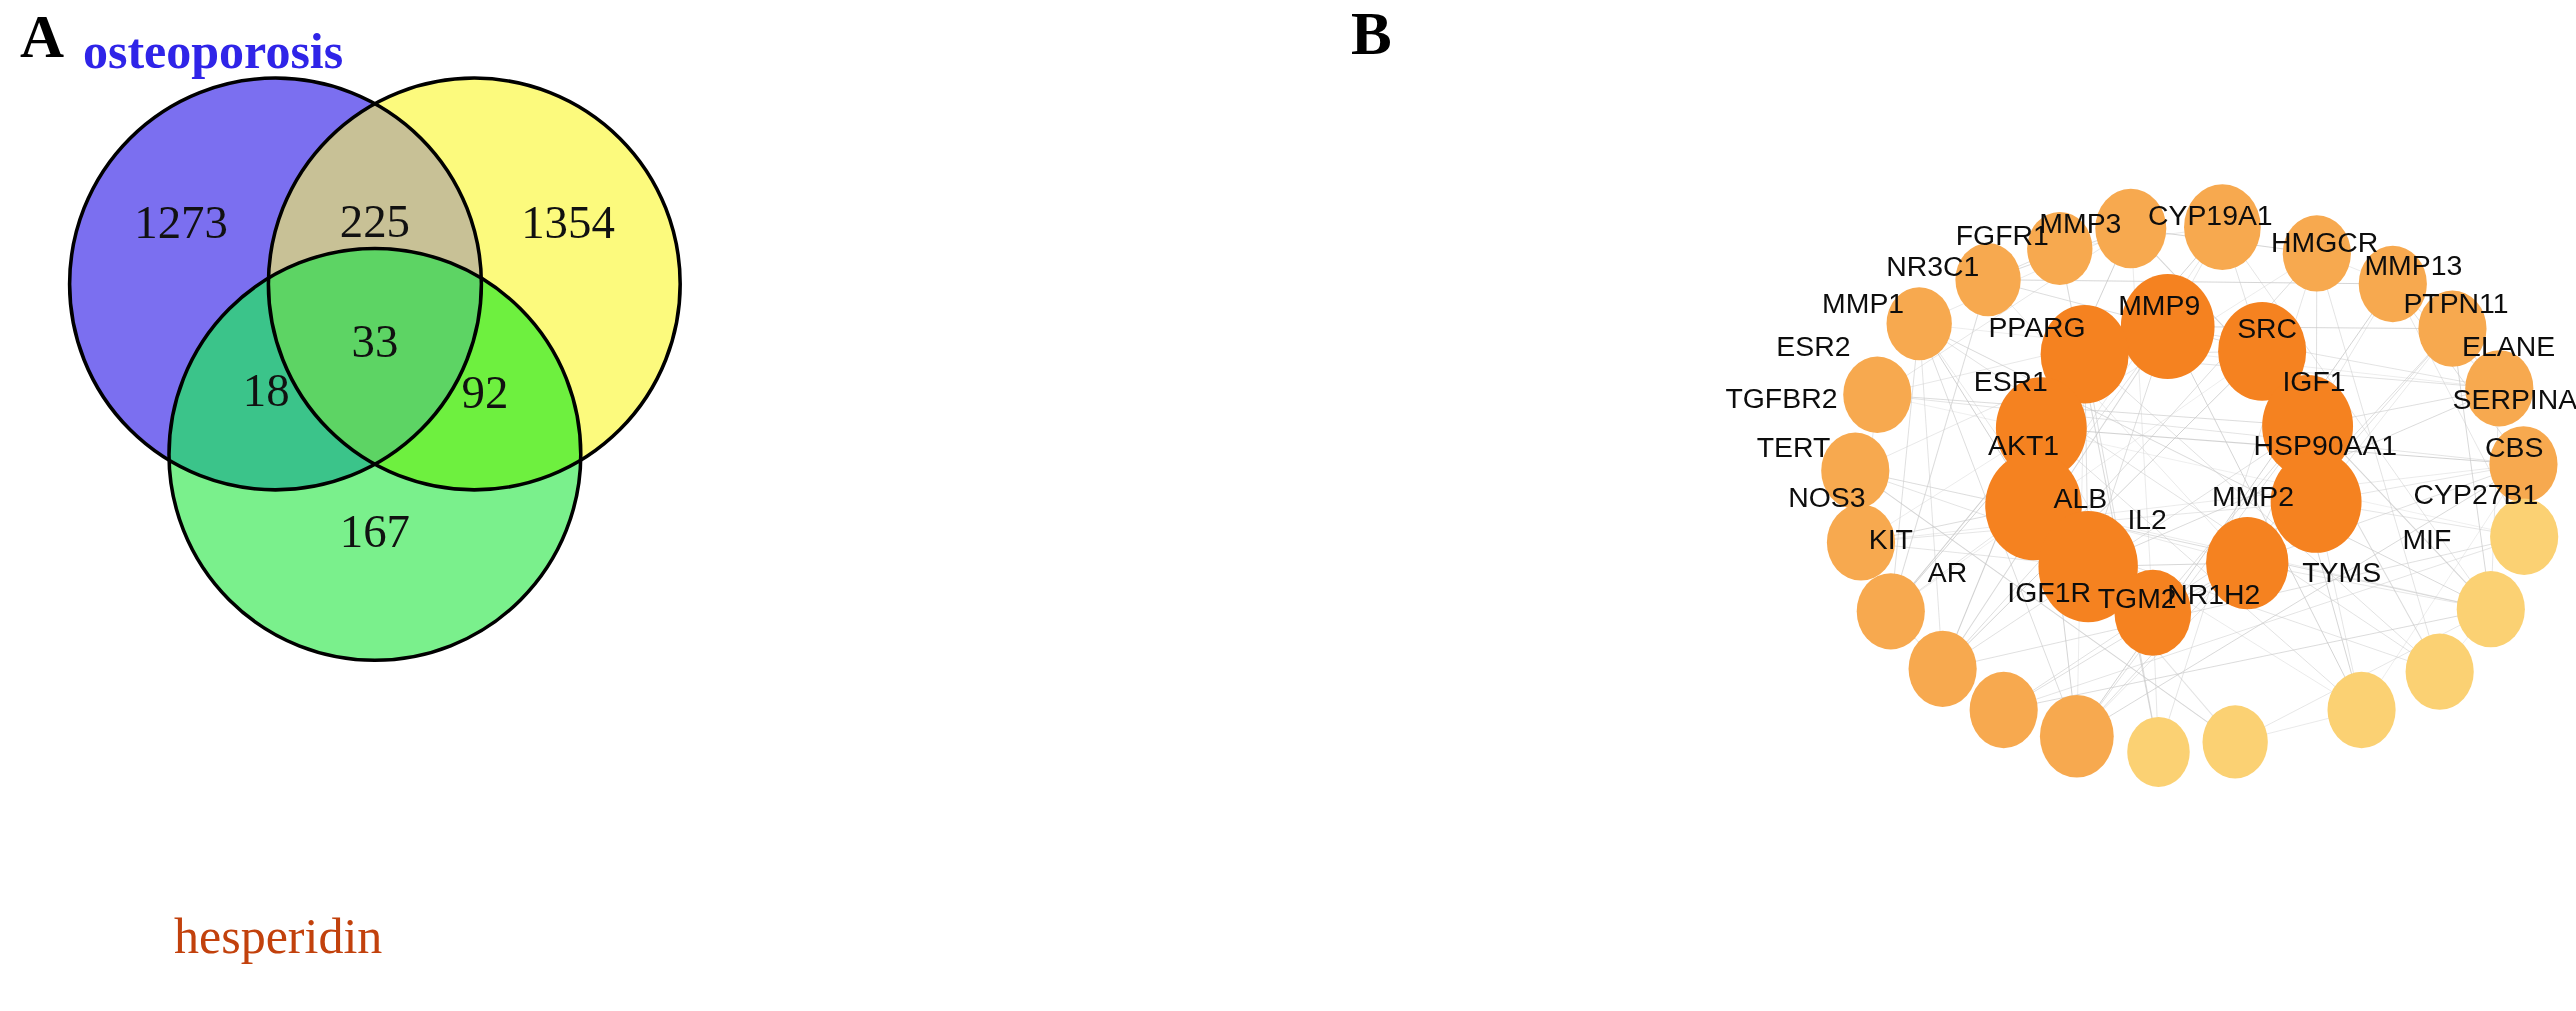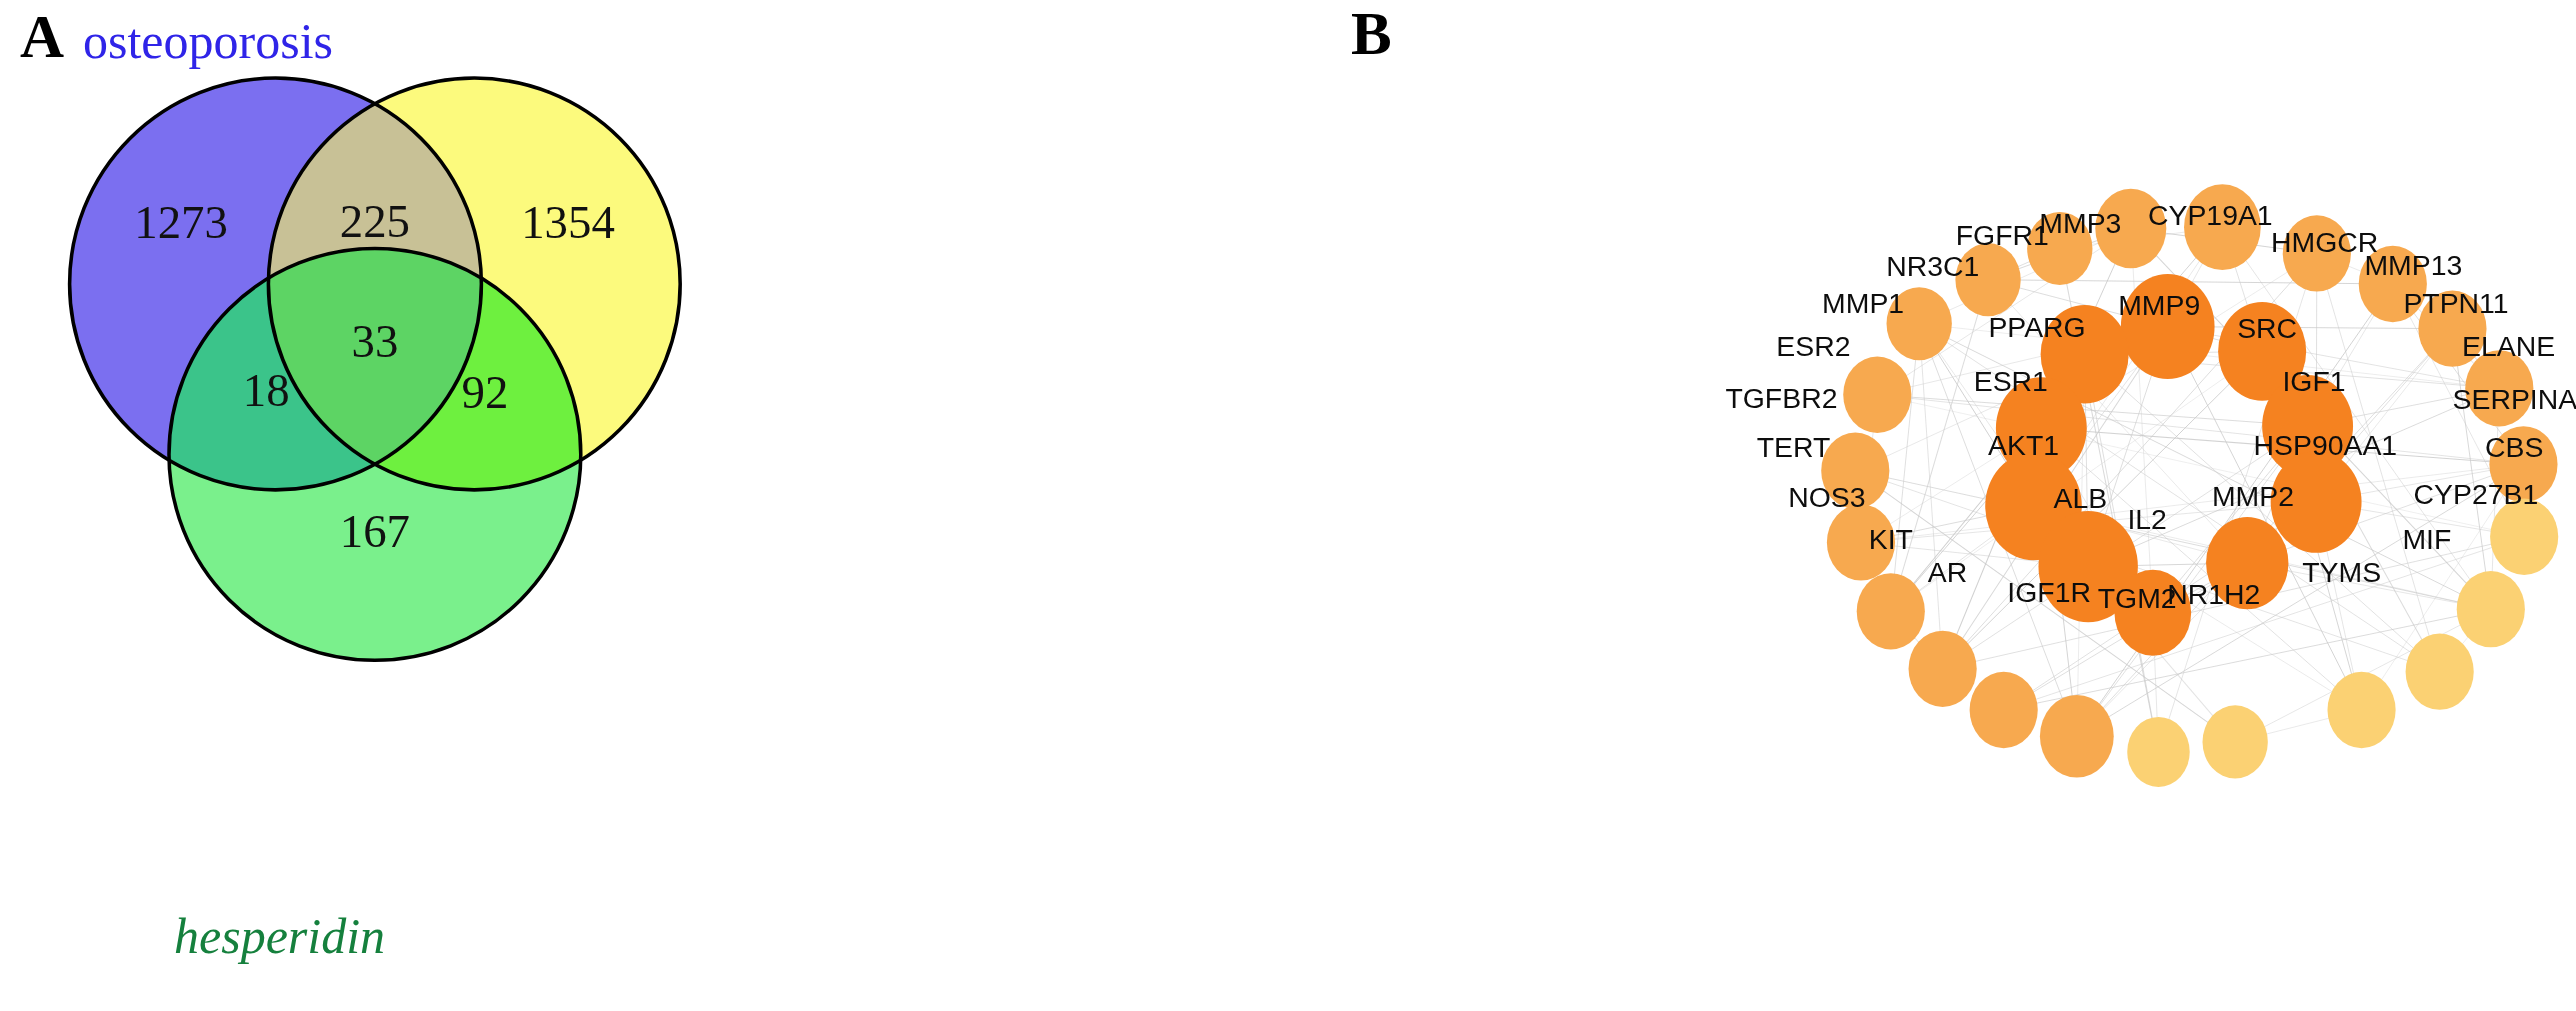--- a/index.html
+++ b/index.html
@@ -39,21 +39,21 @@
   #panel-b-label { left: 144px; top: 2.8px; }
 
   .venn-title {
     position: absolute;
     font-family: "Liberation Serif", serif;
     font-size: 50px;
     line-height: 1;
     white-space: nowrap;
   }
   #venn-title-osteoporosis {
-    left: 83px; top: 16px; color: #2f24e8;
+    left: 83px; top: 26px; color: #2f24e8; font-weight: bold;
   }
   #venn-title-oxidative {
     left: 241px; top: 10px; color: #9a9431;
   }
   #venn-title-hesperidin {
     left: 174px; top: 911px; color: #2e9632;
   }
 
   .venn-svg {
     position: absolute;
@@ -86,21 +86,21 @@
 
 <div class="figure">
 
   <div class="panel" id="panel-a">
 
     <div class="panel-label" id="panel-a-label">A</div>
 
     <div class="venn-title" id="venn-title-osteoporosis" style="color: rgb(47, 36, 232);">osteoporosis</div>
 
 
-    <div class="venn-title" id="venn-title-hesperidin" style="color: #15803d; font-style: italic;">hesperidin</div>
+    <div class="venn-title" id="venn-title-hesperidin" style="color: #c2410c;">hesperidin</div>
 
     <svg class="venn-svg" width="1207" height="1011" viewBox="0 0 1700 1424">
       <defs>
 
         <clipPath id="clipA">
             <circle cx="388" cy="400" r="290"></circle>
           </clipPath>
         <clipPath id="clipB">
             <circle cx="668" cy="400" r="290"></circle>
           </clipPath>

